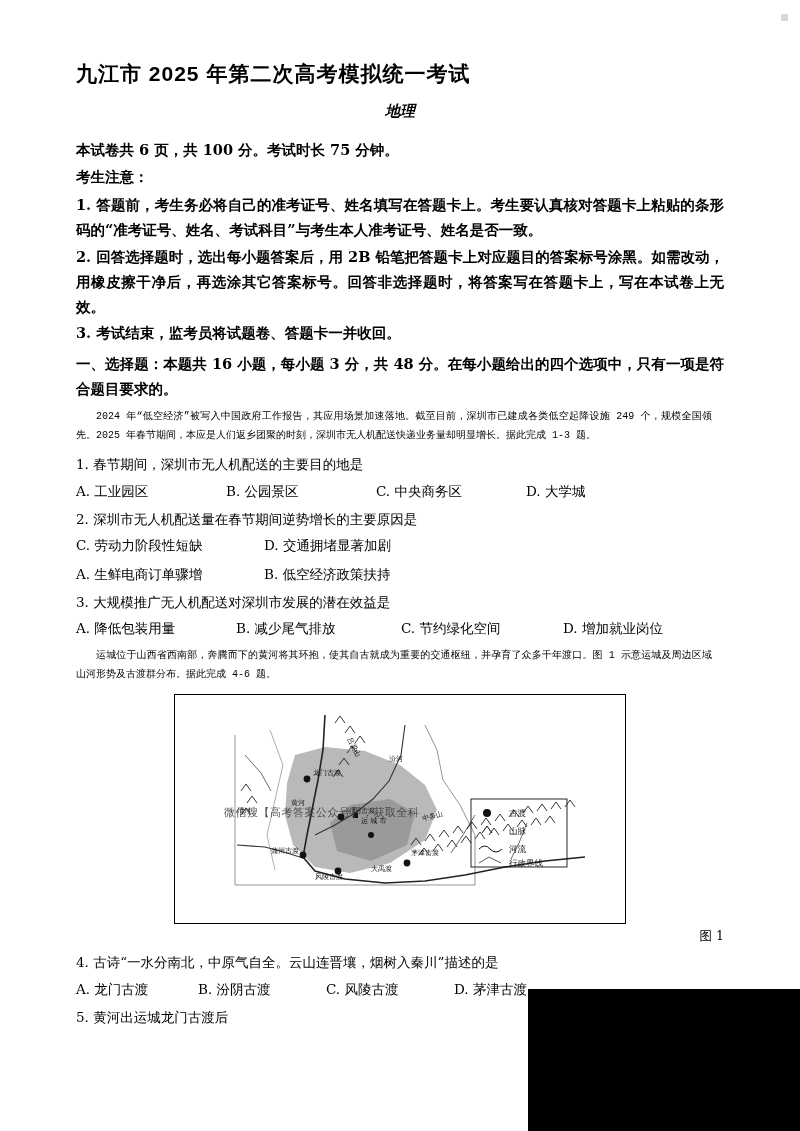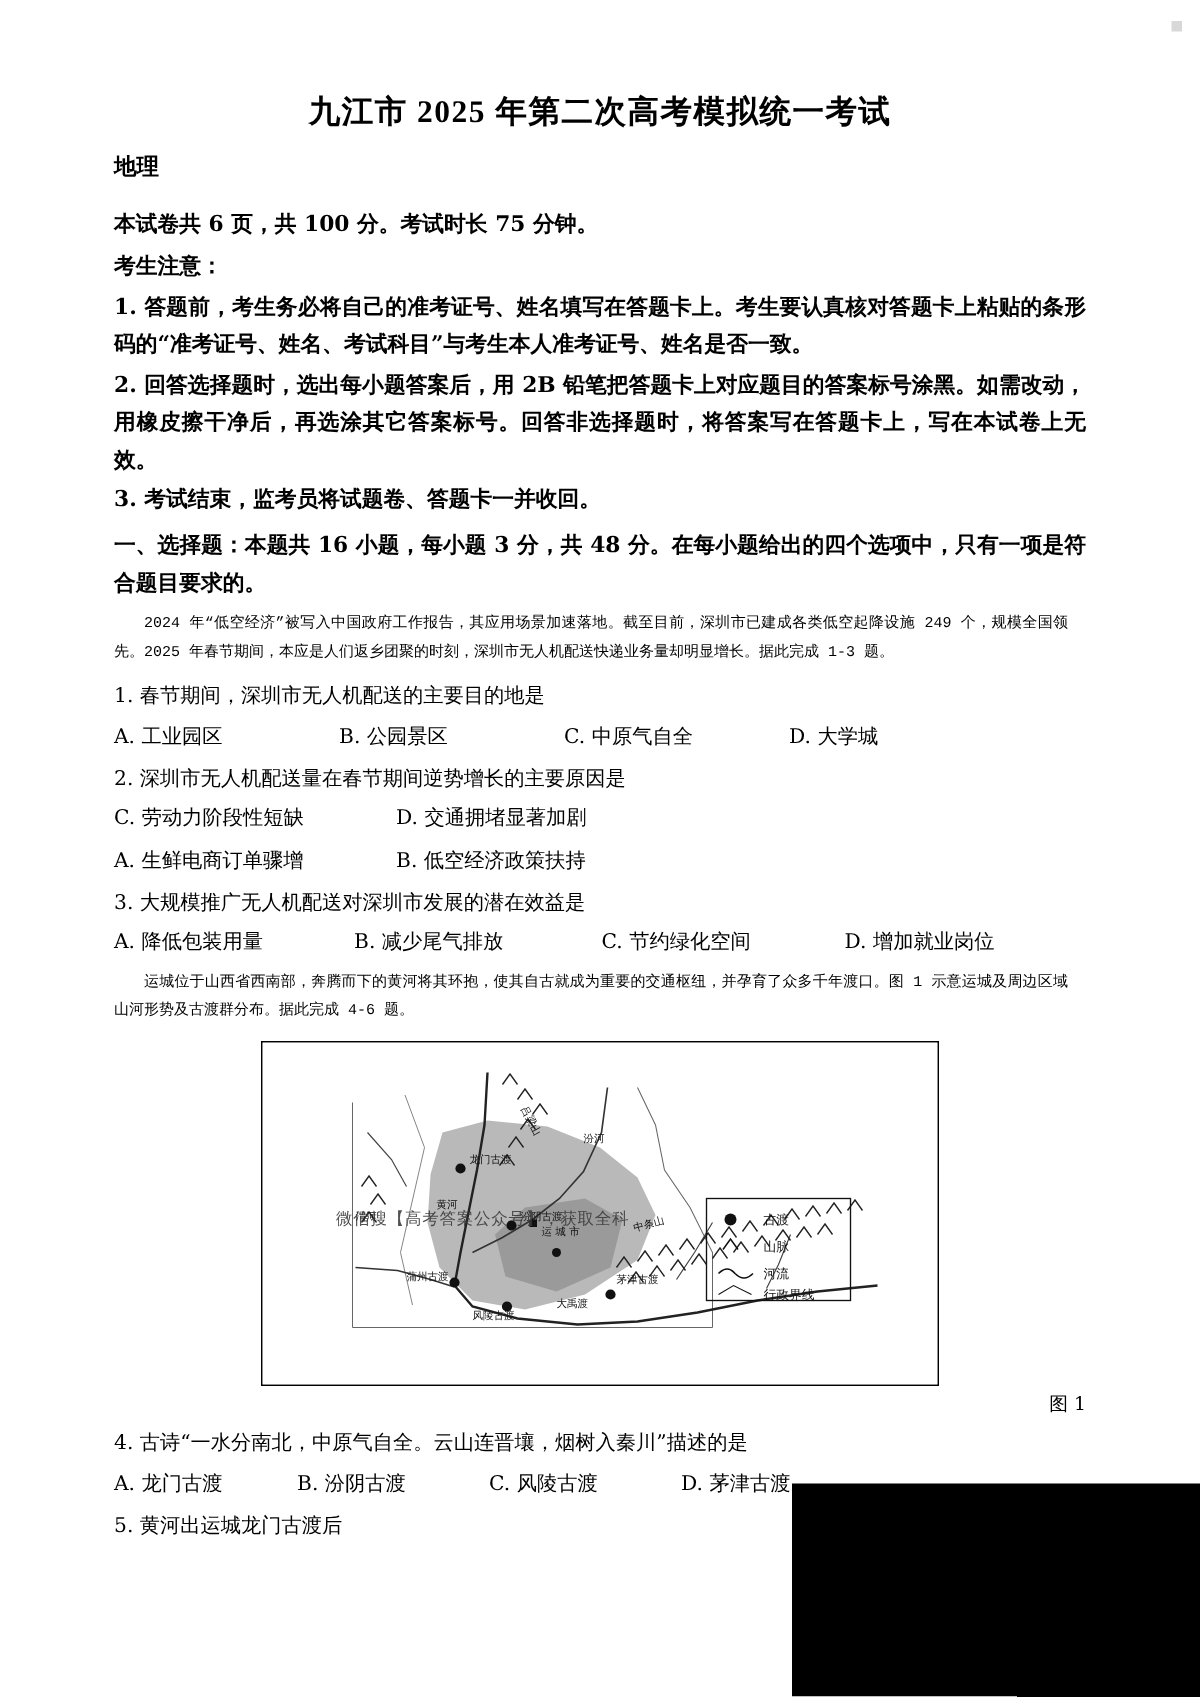--- a/index.html
+++ b/index.html
@@ -22,33 +22,34 @@
     padding: 0;
     box-sizing: border-box;
   }
   .content {
     position: absolute;
     left: 76px;
     top: 60px;
     width: 648px;
   }
   .doc-title {
-    text-align: center;
+    text-align: left;
     font-size: 21px;
     font-weight: bold;
     letter-spacing: 1px;
     margin: 0 0 14px 0;
-    font-family: Liberation Serif, serif;
+    font-family: Liberation Sans, sans-serif;
   }
   .doc-subject {
-    text-align: left;
+    text-align: center;
     font-size: 15px;
     font-weight: bold;
     margin: 0 0 18px 0;
     font-family: "DejaVu Serif", "Liberation Serif", serif;
+    font-style: italic;
   }
   .meta-line {
     font-size: 14.5px;
     font-weight: bold;
     margin: 0 0 7px 0;
     line-height: 1.5;
     font-family: "DejaVu Serif", "Liberation Serif", serif;
   }
   .notice-head {
     font-size: 14.5px;
@@ -176,21 +177,21 @@
     <p class="notice-item">3. 考试结束，监考员将试题卷、答题卡一并收回。</p>
 
     <p class="section-head">一、选择题：本题共 16 小题，每小题 3 分，共 48 分。在每小题给出的四个选项中，只有一项是符合题目要求的。</p>
 
     <p class="passage">2024 年“低空经济”被写入中国政府工作报告，其应用场景加速落地。截至目前，深圳市已建成各类低空起降设施 249 个，规模全国领先。2025 年春节期间，本应是人们返乡团聚的时刻，深圳市无人机配送快递业务量却明显增长。据此完成 1-3 题。</p>
 
     <p class="question">1. 春节期间，深圳市无人机配送的主要目的地是</p>
     <div class="options">
       <span class="opt opt-w-wide">A. 工业园区</span>
       <span class="opt opt-w-wide">B. 公园景区</span>
-      <span class="opt opt-w-wide">C. 中原气自全</span>
+      <span class="opt opt-w-wide">C. 中央商务区</span>
       <span class="opt">D. 大学城</span>
     </div>
 
     <p class="question">2. 深圳市无人机配送量在春节期间逆势增长的主要原因是</p>
     <div class="options">
       <span class="opt" style="min-width:188px">C. 劳动力阶段性短缺</span>
       <span class="opt">D. 交通拥堵显著加剧</span>
     </div>
     <div class="options">
       <span class="opt" style="min-width:188px">A. 生鲜电商订单骤增</span>

